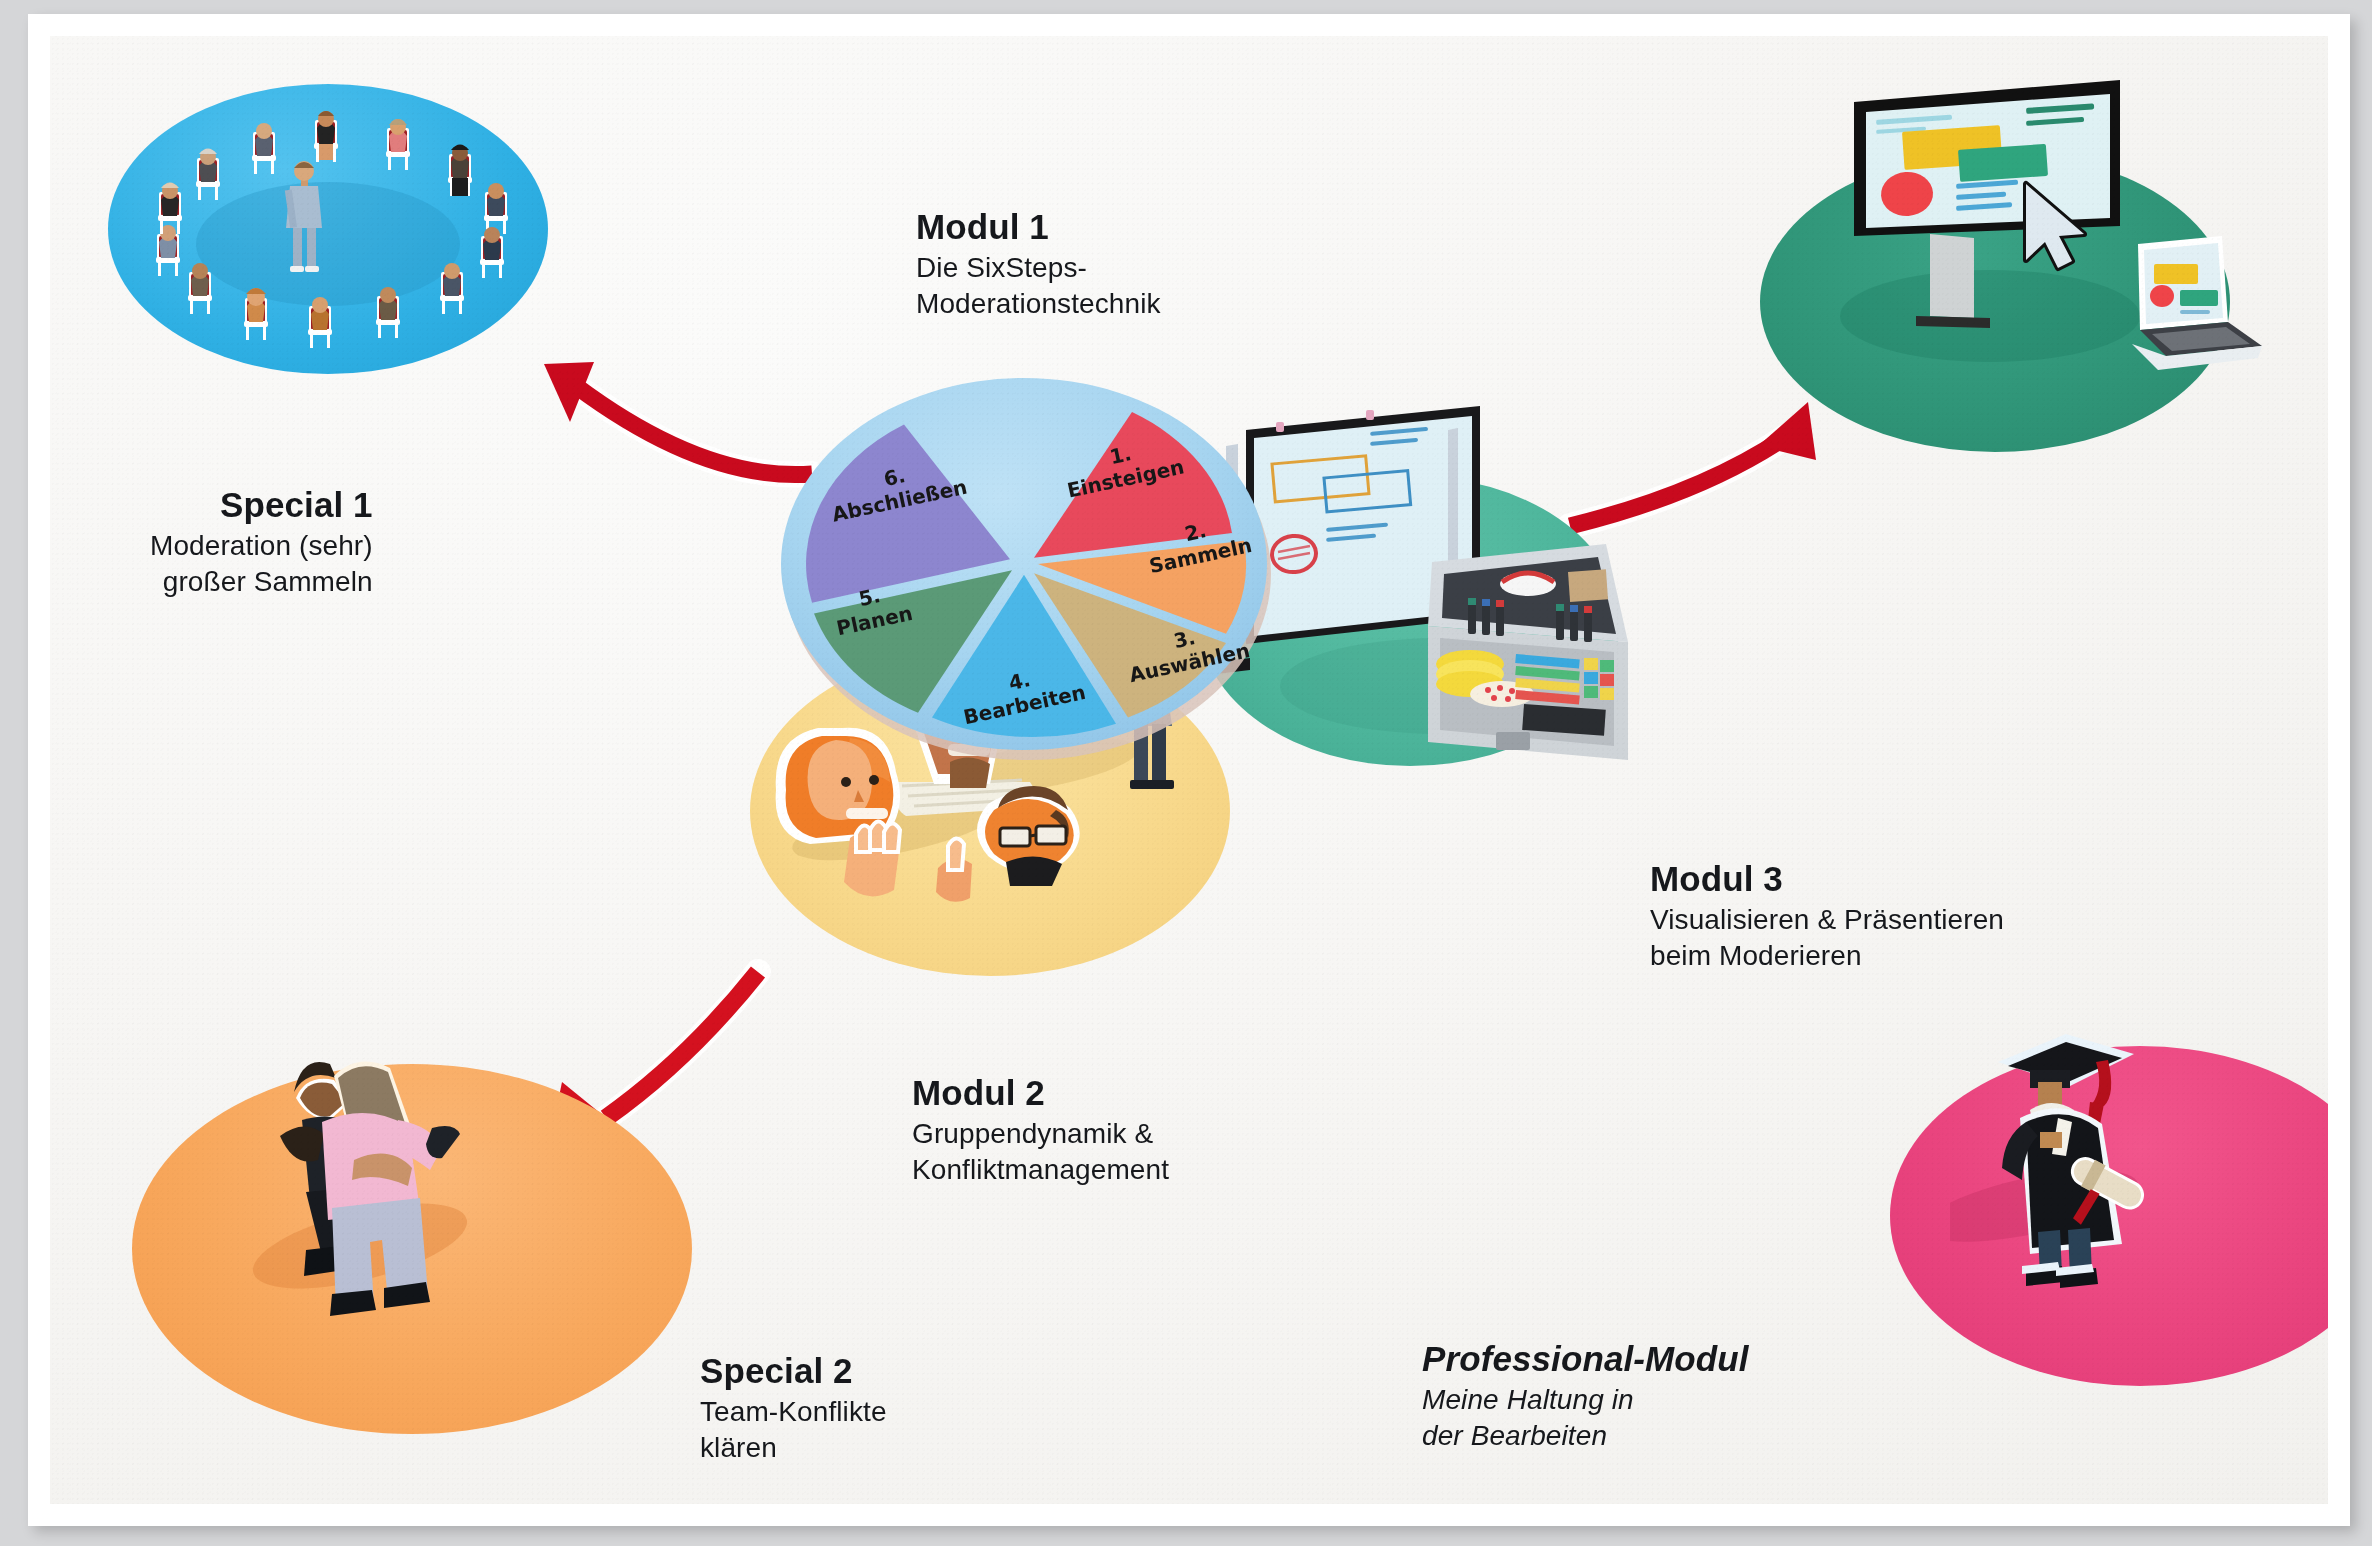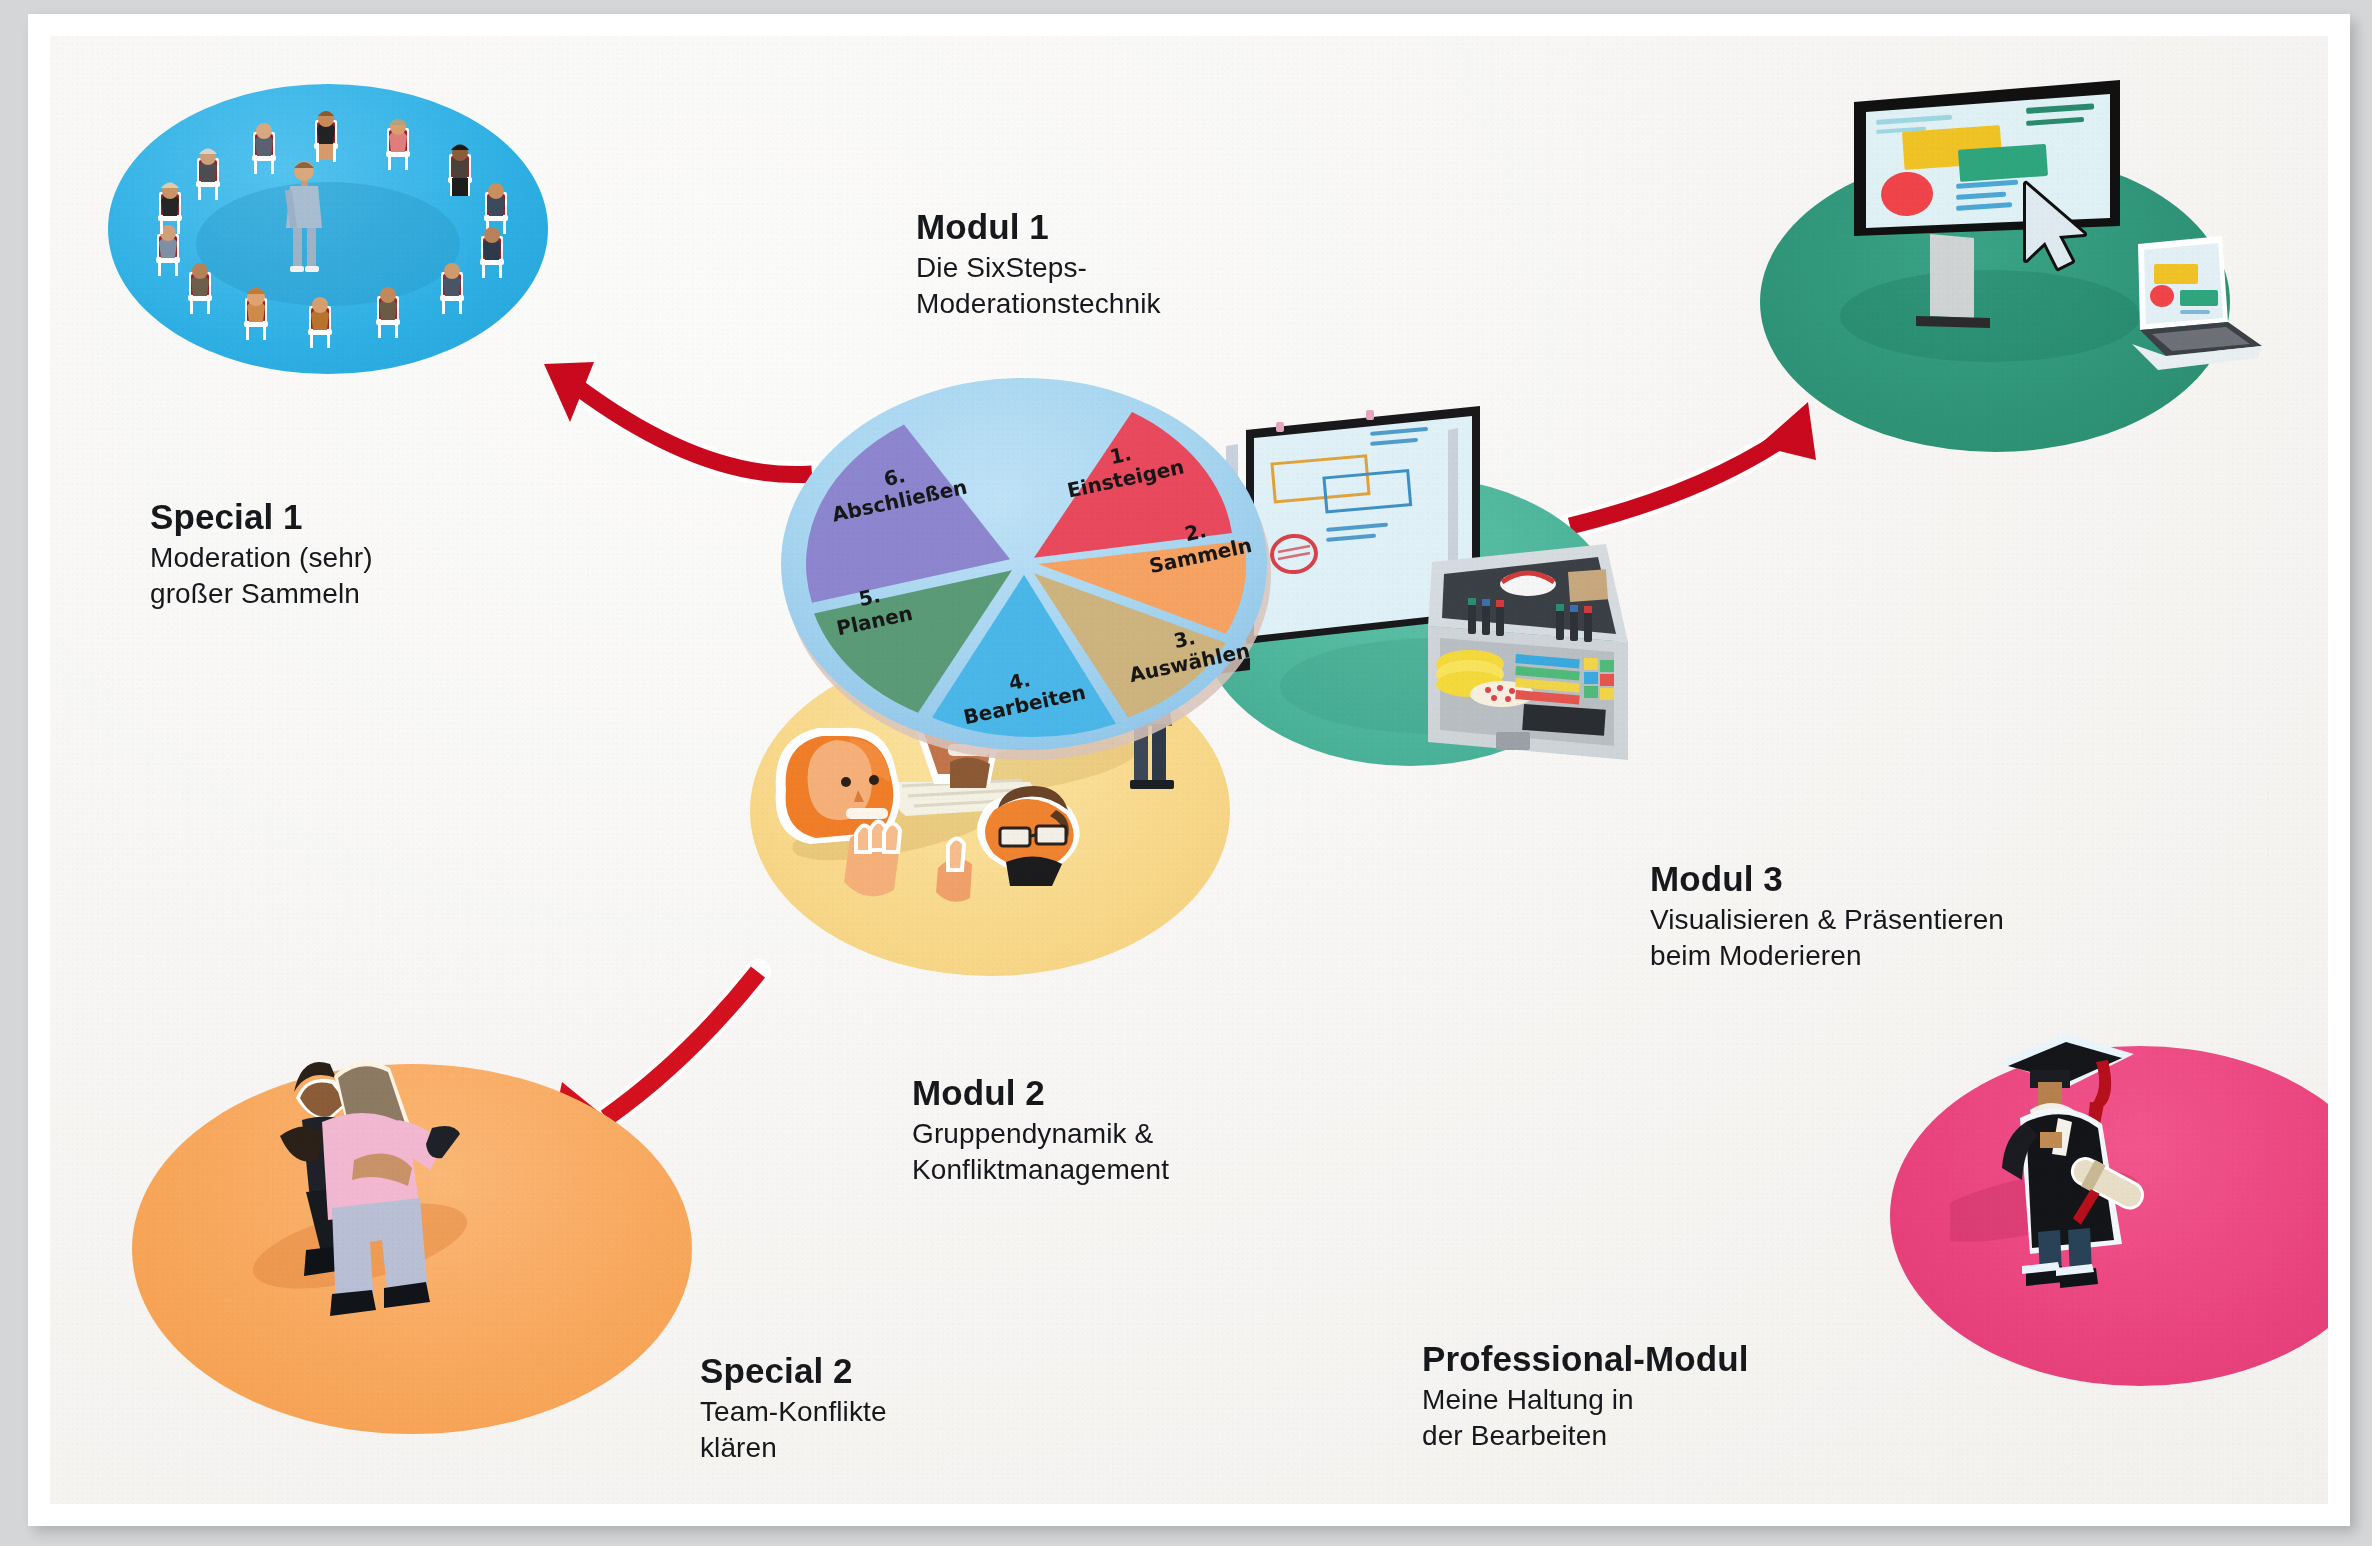--- a/index.html
+++ b/index.html
@@ -178,21 +178,21 @@
         <path d="M-14 -26 h28 l4 42 h-36 z" fill="#a9bdd1"></path>
         <rect x="-16" y="-24" width="7" height="38" fill="#9cb1c7" transform="rotate(-8)"></rect>
         <rect x="-11" y="16" width="9" height="40" fill="#9fb2c6"></rect>
         <rect x="3" y="16" width="9" height="40" fill="#9fb2c6"></rect>
         <rect x="-14" y="54" width="14" height="6" rx="2" fill="#f2f2f2"></rect>
         <rect x="1" y="54" width="14" height="6" rx="2" fill="#f2f2f2"></rect>
       </g>
     </svg>
   </div>
 
-  <div class="label" style="left:100px; top:458px;">
+  <div class="label" style="left:100px; top:446px;text-align:right;">
     <div class="t">Special 1</div>
     <div class="s">Moderation (sehr)</div>
     <div class="s">großer Sammeln</div>
   </div>
 
   <svg class="arrow" style="left:440px; top:278px;" width="360" height="180" viewBox="0 0 360 180">
     <path d="M322 160 Q215 168 86 72" stroke="#ffffff" stroke-width="26" fill="none" stroke-linecap="round" opacity=".9"></path>
     <path d="M322 160 Q215 168 86 72" stroke="#c90a1e" stroke-width="17" fill="none" stroke-linecap="butt"></path>
     <path d="M54 50 L104 48 L80 108 Z" fill="#c90a1e"></path>
   </svg>
@@ -509,21 +509,21 @@
 
       <path d="M28 206 l22 -2 l2 44 l-22 2 z" fill="#2a4257"></path>
       <path d="M58 204 l22 -2 l2 46 l-22 2 z" fill="#2a4257"></path>
       <path d="M16 244 l36 -4 l2 16 l-38 4 z" fill="#101317"></path>
       <path d="M50 246 l36 -4 l2 16 l-38 4 z" fill="#101317"></path>
       <path d="M12 240 l36 -4 l2 8 l-38 4 z" fill="#eaf4fb"></path>
       <path d="M46 242 l36 -4 l2 8 l-38 4 z" fill="#eaf4fb"></path>
     </g>
   </svg>
 
-  <div class="label" style="left:1372px; top:1300px;">
+  <div class="label" style="left:1372px; top:1300px;font-style:italic;">
     <div class="t">Professional-Modul</div>
     <div class="s">Meine Haltung in</div>
     <div class="s">der Bearbeiten</div>
   </div>
 
   <svg id="wheel" width="520" height="400" viewBox="0 0 520 400">
     <defs>
       <radialGradient id="hubg" cx="45%" cy="32%" r="70%">
         <stop offset="0%" stop-color="#bfe2f6"></stop>
         <stop offset="60%" stop-color="#a7d5f0"></stop>

